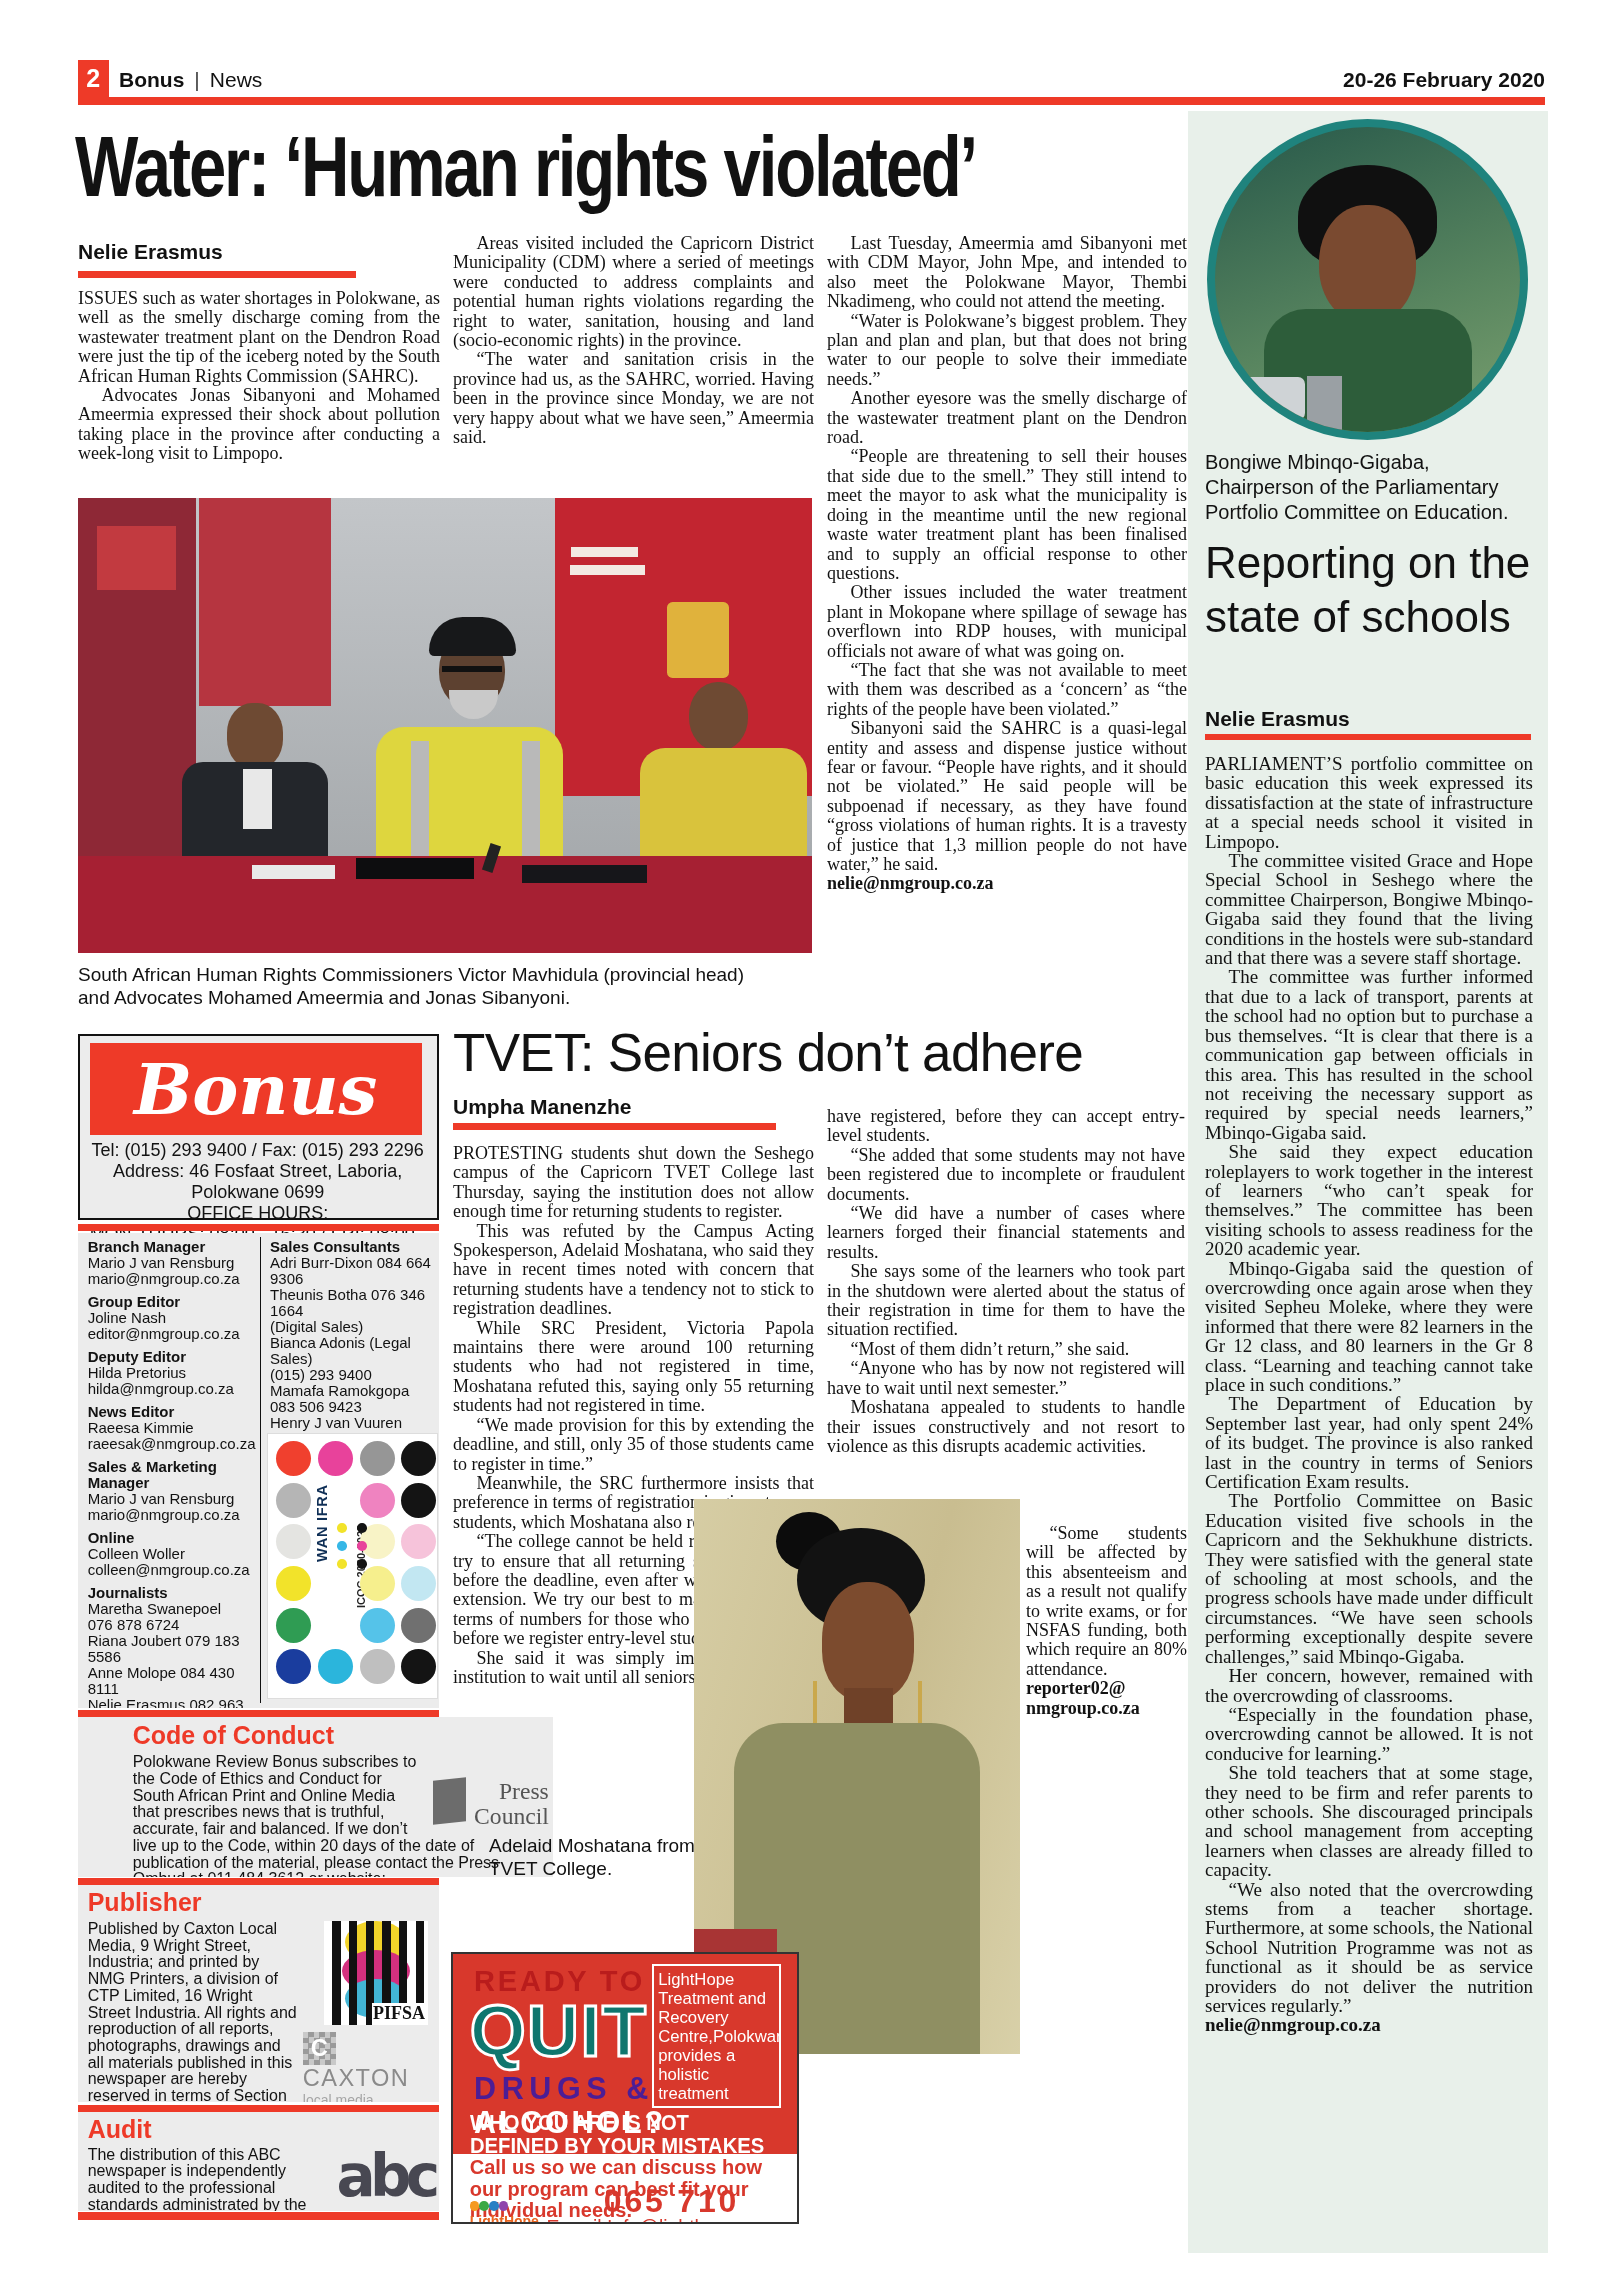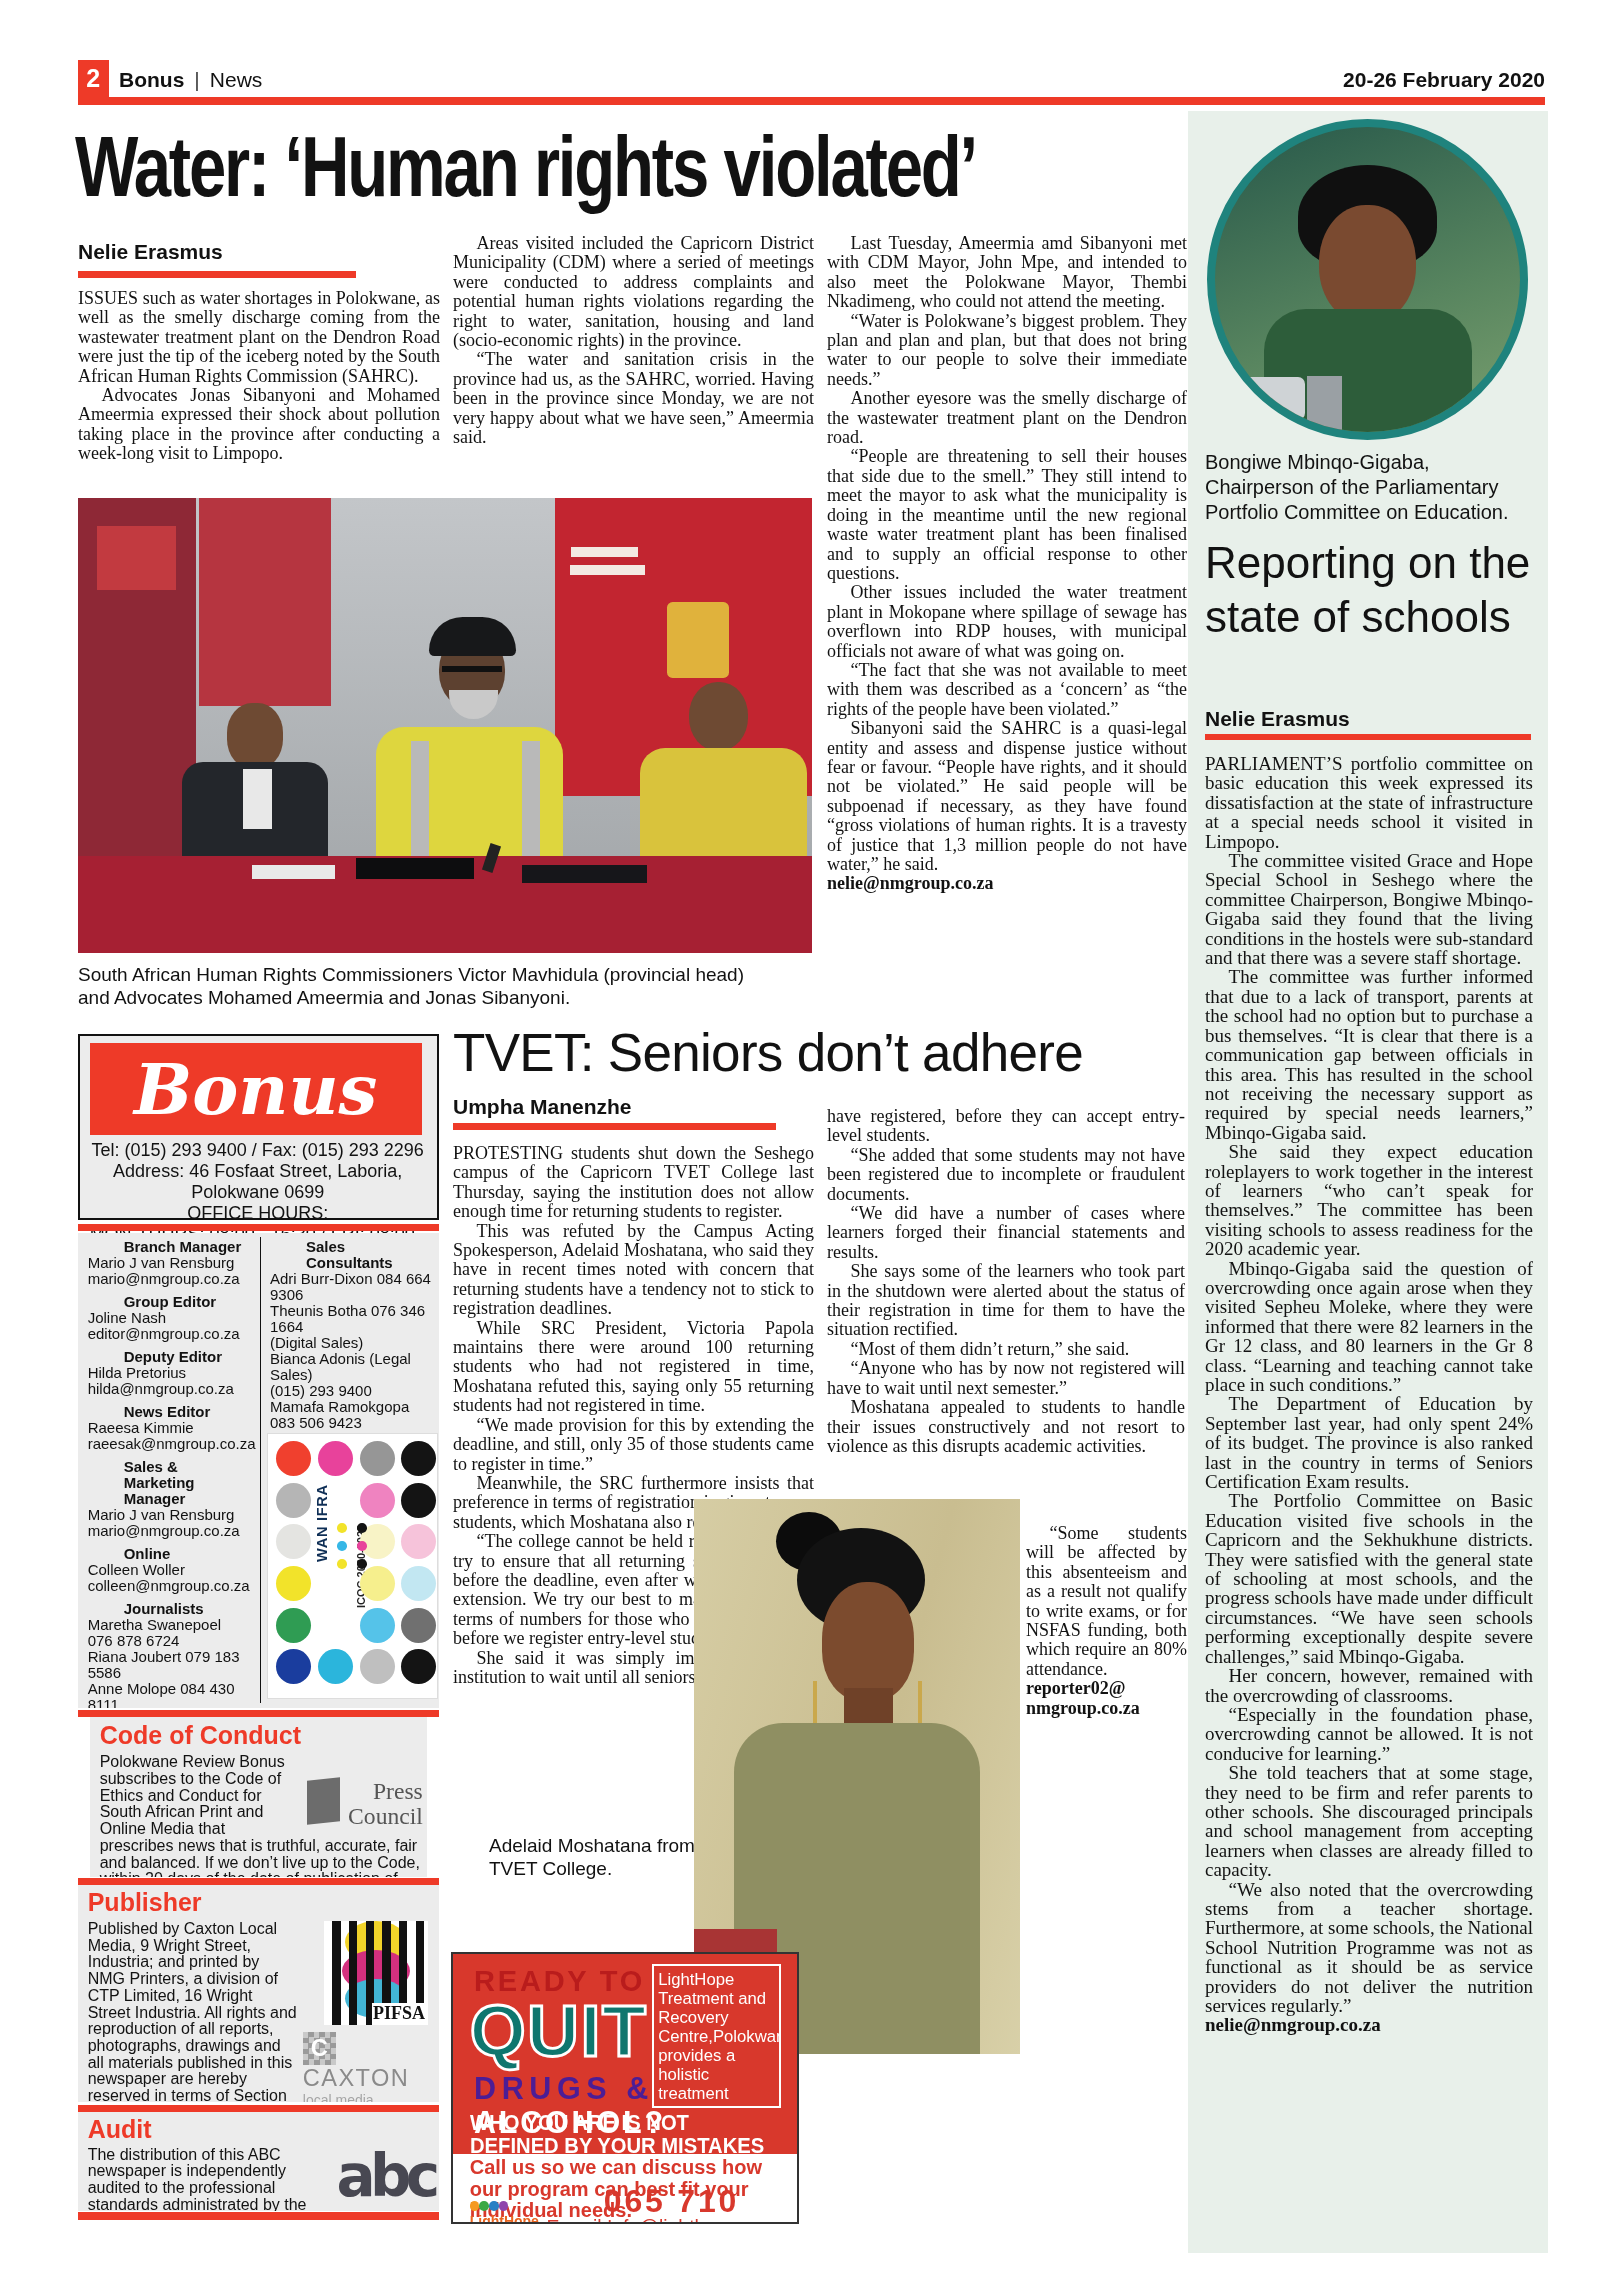--- a/index.html
+++ b/index.html
@@ -16,21 +16,21 @@
   .sidebody{font-size:19px;line-height:19.4px;}
   .railtext{font-size:16px;line-height:16.7px;}
   .indent-rest p + p{text-indent:23.6px;}
   .indent-all p{text-indent:23.6px;}
   .email-line{font-weight:bold;}
   .redbar{background:var(--red);}
   .byline{font-weight:bold;font-size:21px;font-family:"Liberation Sans",sans-serif;}
   .caption{font-size:19px;line-height:23px;font-family:"Liberation Sans",sans-serif;}
   .rail-head{color:var(--red);font-weight:bold;font-size:25px;font-family:"Liberation Sans",sans-serif;}
   .staff-block{margin-bottom:7px;}
-  .staff-role{font-weight:bold;font-size:15px;line-height:16px;margin-left:36px;}
+  .staff-role{font-weight:bold;font-size:15px;line-height:16px;}
   .staff-line{font-size:15px;line-height:16px;}
   
   .cc{position:absolute;width:35px;height:35px;border-radius:50%;}
   .cd{position:absolute;width:9.7px;height:9.7px;border-radius:50%;}
   .wan-label{position:absolute;left:46px;top:128px;transform:rotate(-90deg);transform-origin:left top;font-weight:bold;font-size:14.6px;letter-spacing:0.7px;color:#0f2f56;white-space:nowrap;font-family:"Liberation Sans",sans-serif;}
   .icqc-label{position:absolute;left:87px;top:174px;transform:rotate(-90deg);transform-origin:left top;font-weight:bold;font-size:11px;color:#222;white-space:nowrap;font-family:"Liberation Sans",sans-serif;}
   
   .ph{position:absolute;}
   .nowrap{white-space:nowrap;}
 </style>
@@ -237,21 +237,21 @@
         <div class="cd" style="left: 89px; top: 89px; background: rgb(20, 20, 20);"></div>
         <div class="cd" style="left: 69px; top: 107px; background: rgb(54, 183, 230);"></div>
         <div class="cd" style="left: 89px; top: 107px; background: rgb(232, 66, 155);"></div>
         <div class="cd" style="left: 69px; top: 125px; background: rgb(242, 227, 42);"></div>
         <div class="cd" style="left: 89px; top: 125px; background: rgb(20, 20, 20);"></div>
       </div>
   </div>
 
   <div class="abs redbar" style="left:78px;top:1710px;width:361px;height:7px;"></div>
 
-  <div class="abs" style="left:90px;top:1717px;width:337px;height:160px;background:var(--gray);overflow:hidden;">
+  <div class="abs" style="left:78px;top:1717px;width:430px;height:160px;background:var(--gray);overflow:hidden;padding-left:45px;">
     <div class="rail-head" style="margin:4.2px 0 4.2px 9.7px;">Code of Conduct</div>
     <div style="float:right;width:125px;margin:25px 4.2px 0 5.6px;text-align:right;">
       <div style="display:inline-block;width:33px;height:44px;background:#6c6c6c;transform:skewY(-6deg);vertical-align:top;margin-right:5.6px;"></div>
       <div style="display:inline-block;font-family:'Liberation Serif',serif;color:#555;font-size:23.6px;line-height:25px;">
         <div>Press</div>
         <div>Council</div>
       </div>
     </div>
     <div class="sans railtext" style="margin:0 5.6px 0 9.7px;">Polokwane Review Bonus subscribes to the Code of Ethics and Conduct for South African Print and Online Media that prescribes news that is truthful, accurate, fair and balanced. If we don’t live up to the Code, within 20 days of the date of publication of the material, please contact the Press Ombud at 011 484 3612 or website: www.presscouncil.org.za</div>
   </div>

